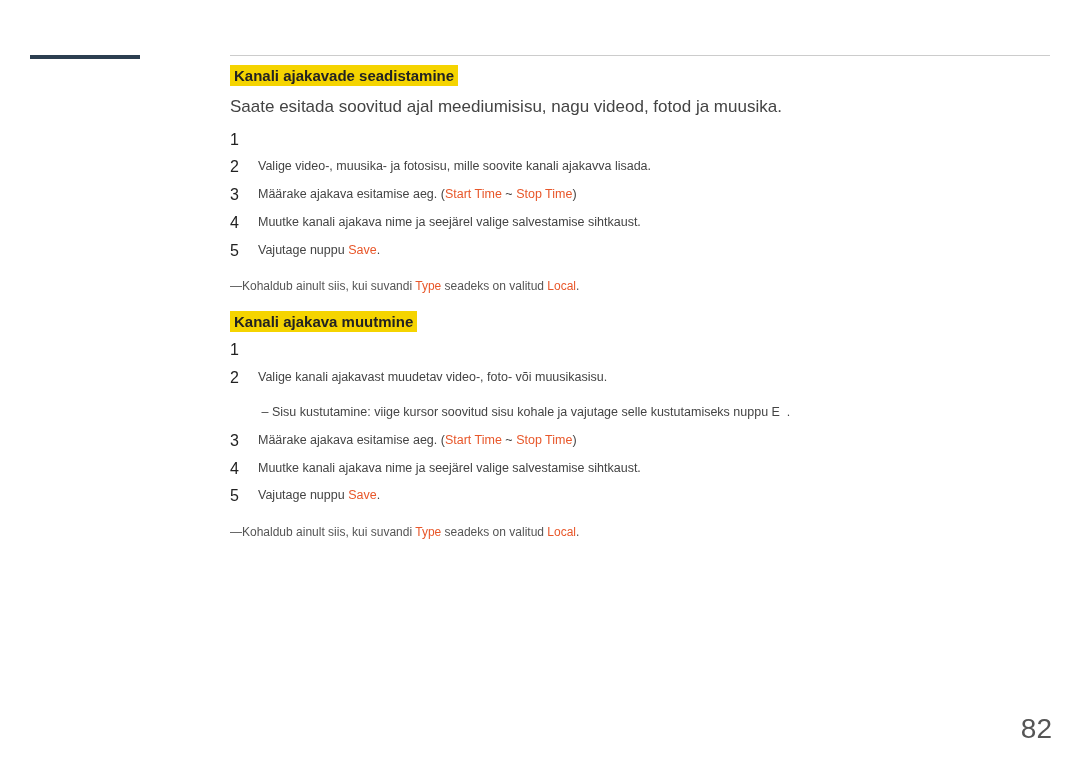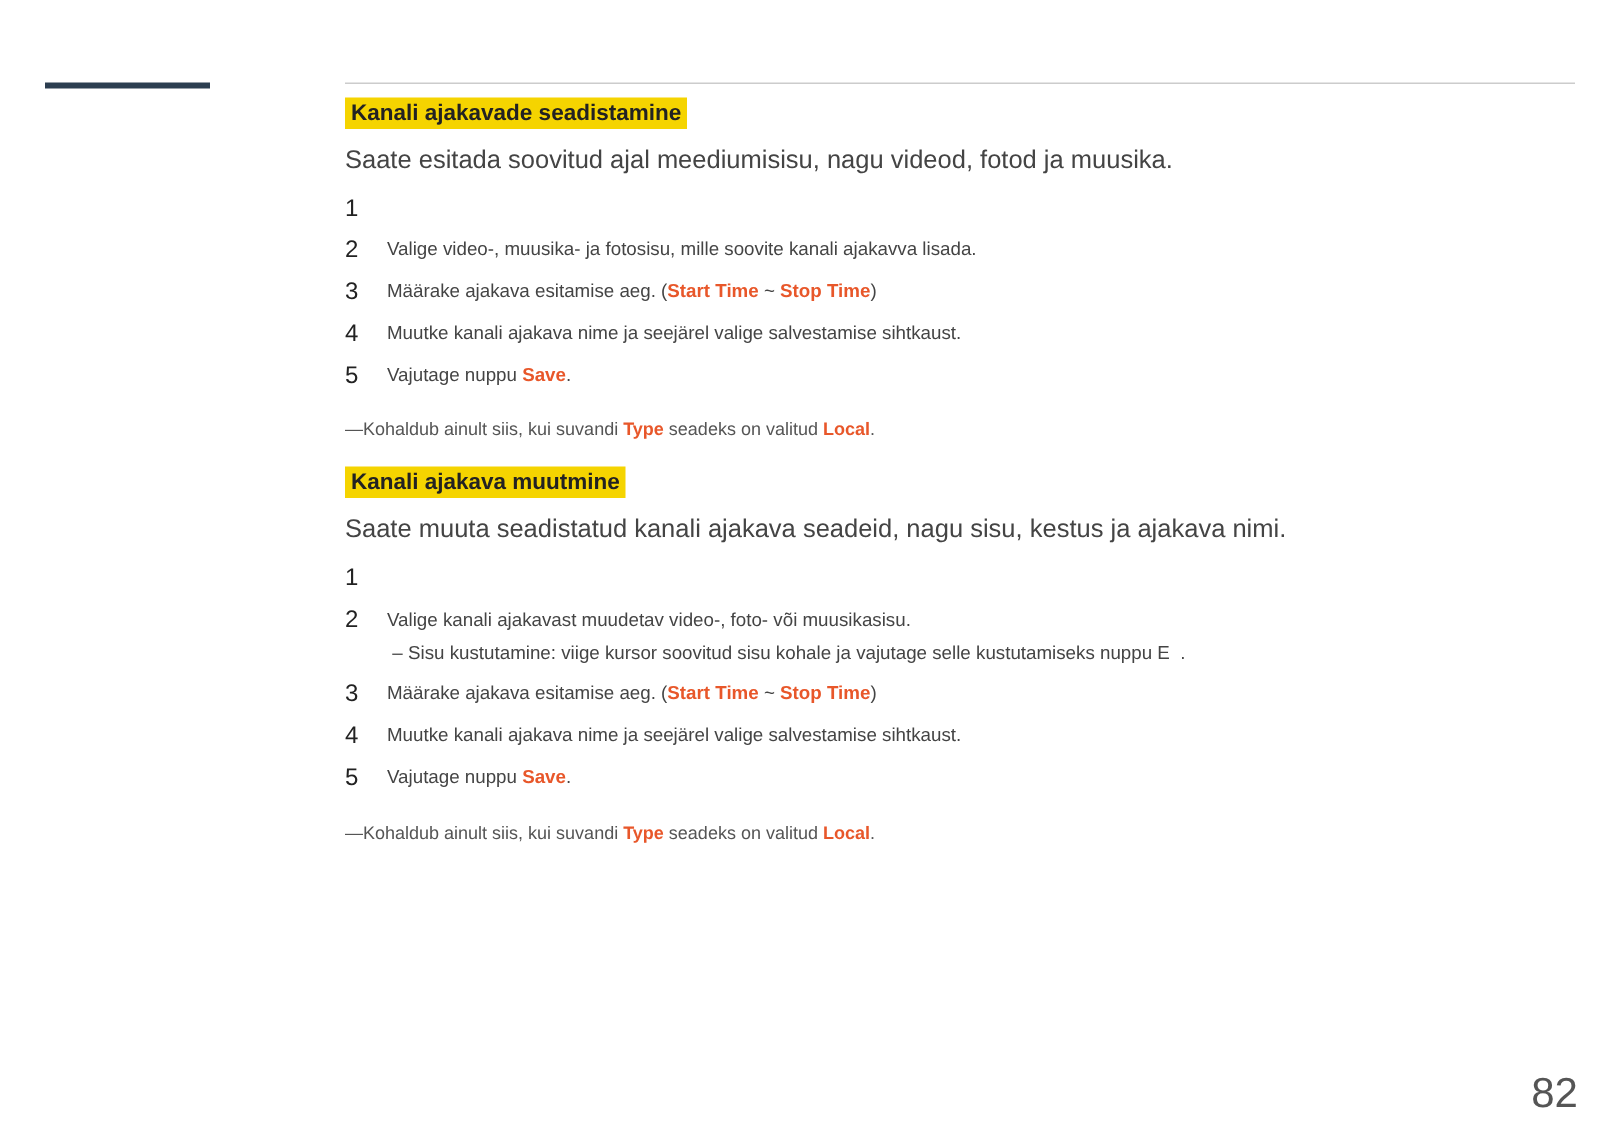--- a/index.html
+++ b/index.html
@@ -79,36 +79,36 @@
       font-weight: 300;
       color: #222;
       min-width: 28px;
       line-height: 1.3;
     }
     .num-list li .text {
       flex: 1;
     }
     .highlight-orange {
       color: #e8572a;
-      font-weight: 700;
+      font-weight: 400;
     }
     .note-line {
       font-size: 12px;
       color: #555;
       margin-top: 18px;
       margin-bottom: 18px;
       padding-left: 0;
     }
     .note-line::before {
       content: '\2014 ';
       color: #555;
     }
     .sub-list {
       list-style: none;
-      margin-top: 3px;
+      margin-top: 16px;
       margin-left: 0;
       text-align: right;
     }
     .sub-list li {
       display: flex;
       align-items: flex-start;
       font-size: 12.5px;
       color: #444;
       margin-bottom: 2px;
       line-height: 1.5;
@@ -170,21 +170,20 @@
         </li>
       </ul>
 
       <p class="note-line">Kohaldub ainult siis, kui suvandi <span class="highlight-orange">Type</span> seadeks on valitud <span class="highlight-orange">Local</span>.</p>
     </div>
 
     <div>
       <div>
         <span class="section-heading">Kanali ajakava muutmine</span>
       </div>
-      <p class="section-intro">Saate muuta seadistatud kanali ajakava seadeid, nagu sisu, kestus ja ajakava nimi.</p>
 
       <ul class="num-list">
         <li>
           <span class="num">1</span>
         </li>
         <li>
           <span class="num">2</span>
           <span class="text">
             Valige kanali ajakavast muudetav video-, foto- või muusikasisu.
             <ul class="sub-list">

